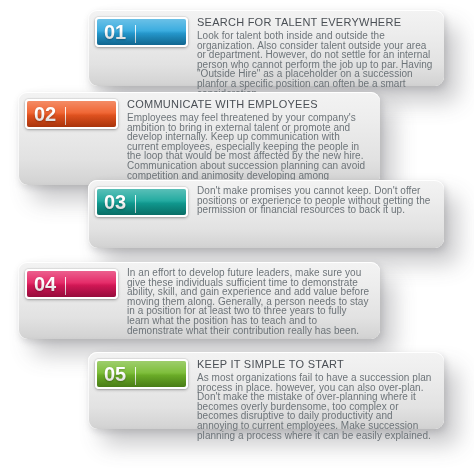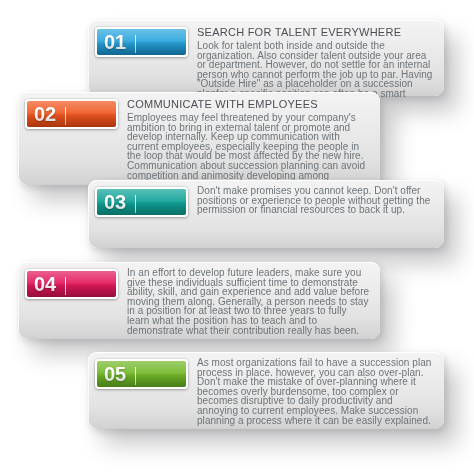--- a/index.html
+++ b/index.html
@@ -116,21 +116,21 @@
   .card-body {
     color: #6d7479;
     font-size: 10px;
     line-height: 9.6px;
     margin: 0;
     letter-spacing: 0.05px;
     font-family: "Liberation Sans", sans-serif;
   }
 
   
-  #card-1 { left: 88px;  top: 20px;   width: 356px; height: 76px; }
+  #card-1 { left: 88px;  top: 10px;   width: 356px; height: 76px; }
   #card-2 { left: 18px;  top: 92px;  width: 362px; height: 93px; }
   #card-3 { left: 88px;  top: 180px; width: 356px; height: 68px; }
   #card-4 { left: 18px;  top: 262px; width: 362px; height: 77px; }
   #card-5 { left: 88px;  top: 352px; width: 356px; height: 77px; }
 
   #card-3 .card-title { margin-bottom: 2px; }
 </style>
 </head>
 <body>
 
@@ -201,18 +201,19 @@
   <div class="card" id="card-5">
     <div class="card-inner">
       <div class="badge-wrap">
         <div class="badge" style="background: linear-gradient(rgb(116, 185, 44) 0%, rgb(116, 185, 44) 45%, rgb(93, 160, 29) 100%);">
           <span class="badge-num">05</span>
           <span class="badge-tick"></span>
           <span class="badge-sheen"></span>
         </div>
       </div>
       <div class="text-wrap">
+        <h2 class="card-title">KEEP IT SIMPLE TO START</h2>
         <p class="card-body">As most organizations fail to have a succession plan process in place. however, you can also over-plan. Don't make the mistake of over-planning where it becomes overly burdensome, too complex or becomes disruptive to daily productivity and annoying to current employees. Make succession planning a process where it can be easily explained.</p>
       </div>
     </div>
   </div>
 
 </div>
 
 </body></html>

